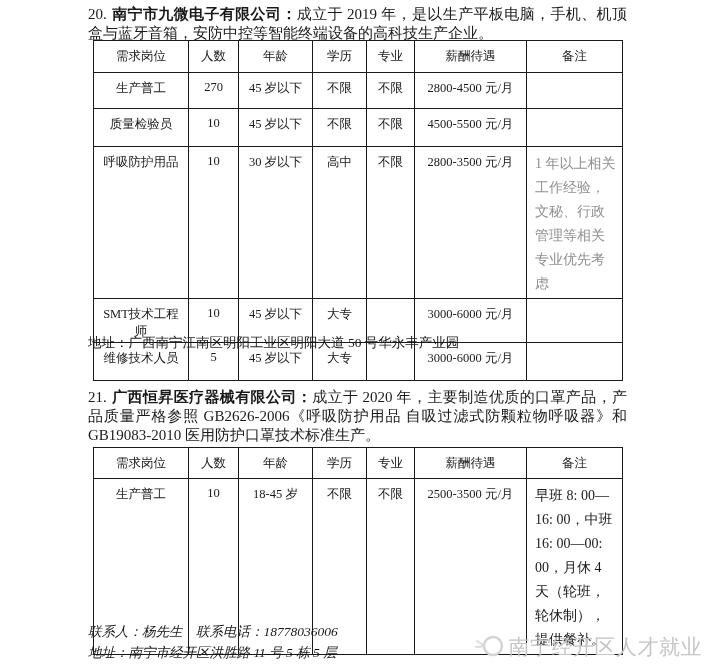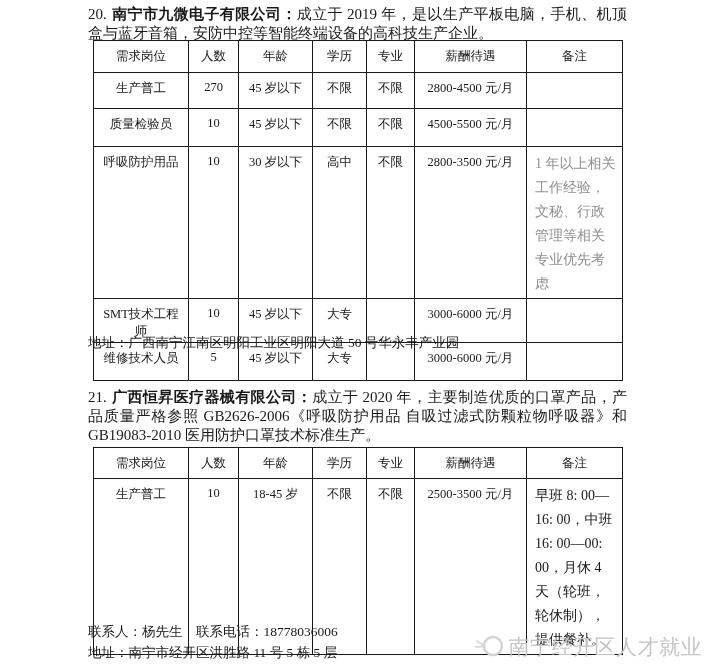--- a/index.html
+++ b/index.html
@@ -53,21 +53,21 @@
   }
   table.jobs td.muted { color: #8f8f8f; }
 
   .contact {
     position: absolute;
     left: 88px;
     font-size: 13.5px;
     line-height: 21px;
   }
   #contact20 { top: 332px; }
-  #contact21 { top: 621px; }
+  #contact21 { top: 621px; font-style: italic; }
 
   .watermark {
     position: absolute;
     top: 633px;
     right: 6px;
     display: flex;
     align-items: center;
     gap: 5px;
     color: #c5c5c5;
     font-size: 21px;

